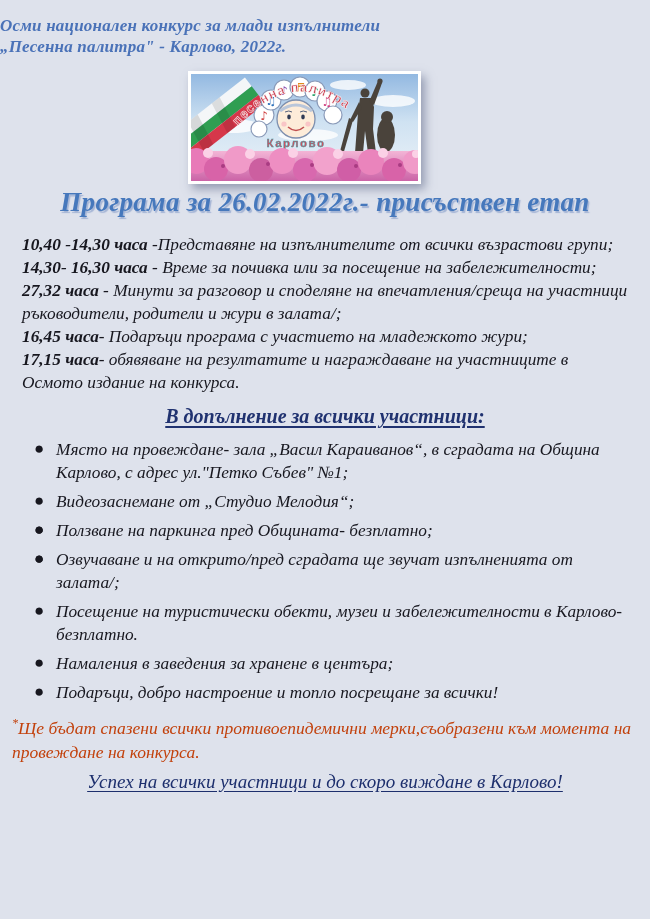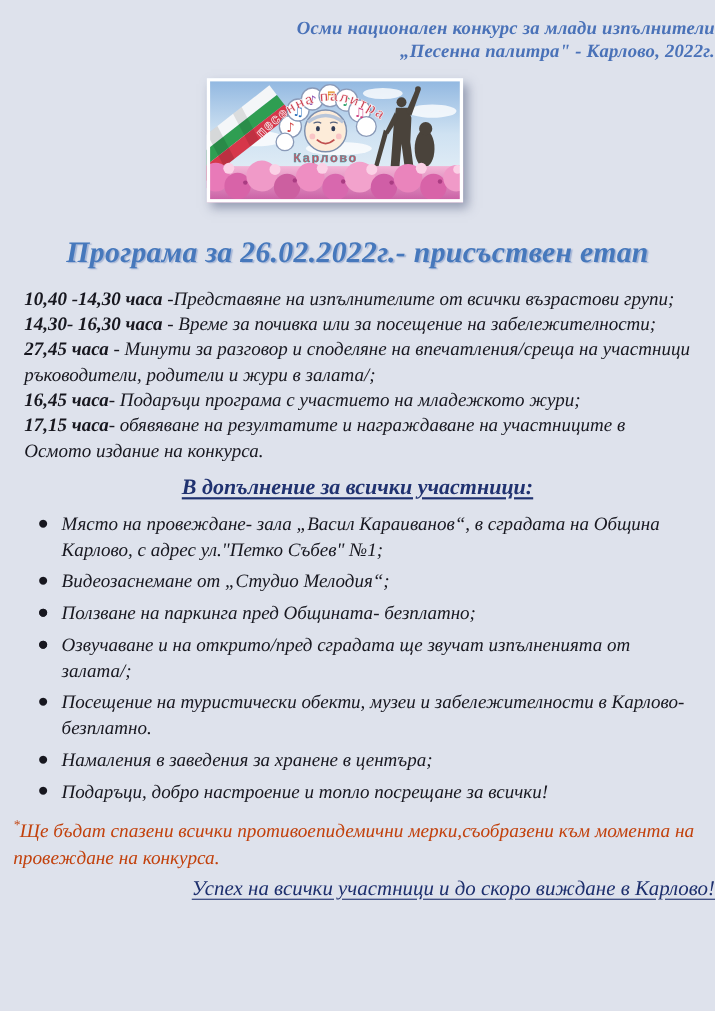--- a/index.html
+++ b/index.html
@@ -6,38 +6,38 @@
   body{
     width:650px;height:919px;
     background:#dee2ec;
     font-family:"Liberation Serif", serif;
     font-style:italic;
     color:#17171f;
     overflow:hidden;
     position:relative;
   }
   .header{
-    text-align:right;
+    text-align:left;
     padding-top:15px;
     font-weight:bold;
     color:#4a72b8;
     font-size:17px;
     line-height:21px;
     letter-spacing:.2px;
   }
   .banner-wrap{
     width:233px;height:113px;
     margin:14px 0 0 188px;
     box-shadow:4px 5px 9px rgba(88,98,132,.55);
     background:#fff;
   }
   .banner-wrap svg{display:block;}
   .page-title{
     text-align:center;
-    margin-top:30px;
+    margin-top:3px;
     font-weight:bold;
     font-size:27px;
     color:#4678bc;
     text-shadow:1.5px 1.5px 1px rgba(145,165,205,.75);
     letter-spacing:.3px;
   }
   .schedule{
     margin:15px 20px 0 22px;
     font-size:17.3px;
     line-height:23px;
@@ -72,21 +72,21 @@
     font-size:17px;
   }
   .footnote{
     margin:7px 14px 0 12px;
     font-size:17.5px;
     line-height:24px;
     color:#c2410c;
   }
   .footnote sup{font-size:12px;}
   .closing{
-    text-align:right;
+    text-align:center;
     margin-top:7px;
     font-size:19px;
     color:#1d2f6d;
     text-decoration:underline;
     text-underline-offset:3px;
   }
 </style>
 </head>
 <body>
 
@@ -216,21 +216,21 @@
       <rect x="1.5" y="1.5" width="230" height="110" fill="none" stroke="#ffffff" stroke-width="3"></rect>
     </g>
   </svg>
 </div>
 
 <div class="page-title">Програма за 26.02.2022г.- присъствен етап</div>
 
 <div class="schedule">
   <p><span class="time">10,40 -14,30 часа</span><span> -Представяне на изпълнителите от всички възрастови групи;</span></p>
   <p><span class="time">14,30- 16,30 часа</span><span>  - Време за почивка или за посещение на забележителности;</span></p>
-  <p><span class="time">27,45 часа</span><span> - Минути за разговор и споделяне на впечатления/среща на участници ръководители, родители и жури в залата/;</span></p>
+  <p><span class="time">27,32 часа</span><span> - Минути за разговор и споделяне на впечатления/среща на участници ръководители, родители и жури в залата/;</span></p>
   <p><span class="time">16,45 часа</span><span>- Подаръци програма с участието  на младежкото жури;</span></p>
   <p><span class="time">17,15 часа</span><span>- обявяване на резултатите и награждаване на участниците  в Осмото издание на конкурса.</span></p>
 </div>
 
 <div class="section-heading">В допълнение за всички участници:</div>
 
 <ul class="extras">
   <li><span class="dot">●</span><span>Място на провеждане- зала „Васил Караиванов“, в сградата на Община Карлово, с адрес ул."Петко Събев" №1;</span></li>
   <li><span class="dot">●</span><span>Видеозаснемане от „Студио Мелодия“;</span></li>
   <li><span class="dot">●</span></li>

